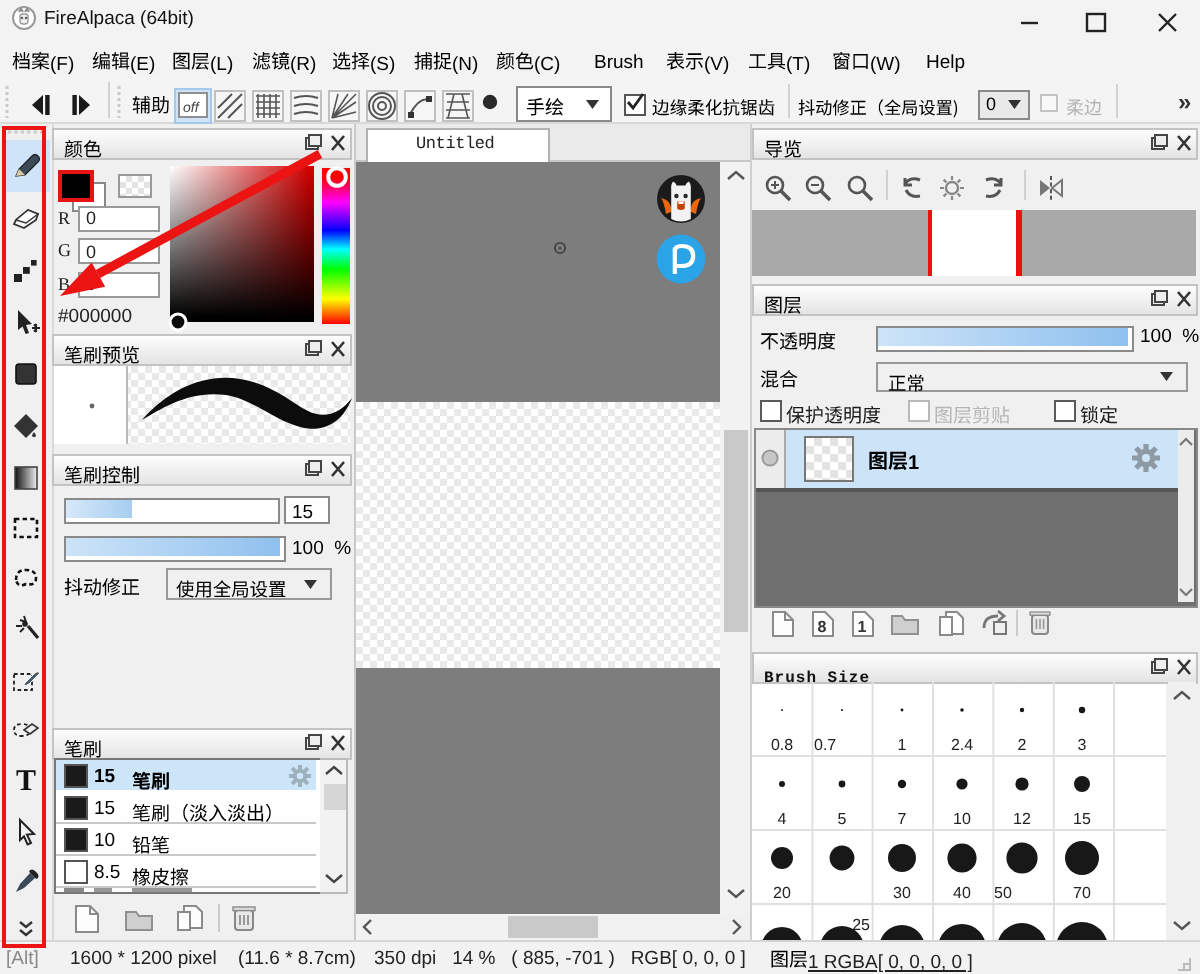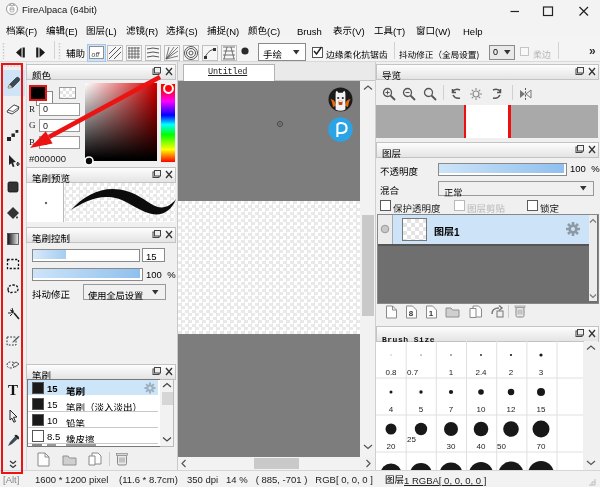--- a/index.html
+++ b/index.html
@@ -546,21 +546,21 @@
   </svg>
 <div style="position:absolute;left:109px;top:452px;width:1px;height:14px;background:#ccc;"></div>
 <svg style="position:absolute;left:115px;top:451px;" width="14" height="16">
     <rect x="2.5" y="4" width="9" height="10" rx="1.5" fill="#e8e8e8" stroke="#888"></rect>
     <rect x="1.5" y="2.5" width="11" height="1.8" fill="#ddd" stroke="#888" stroke-width="0.7"></rect>
     <path d="M5 6.5 v5 M7 6.5 v5 M9 6.5 v5" stroke="#999"></path>
   </svg>
 <div style="position:absolute;left:176.5px;top:62px;width:1px;height:408px;background:#c9c9c9;"></div>
 <div style="position:absolute;left:178px;top:62px;width:197px;height:18px;background:#eaeaea;border-bottom:1px solid #c6c6c6;"></div>
 <div style="position:absolute;left:183px;top:63.5px;width:90px;height:16.5px;background:#fff;border:1px solid #b3b3b3;border-bottom:none;"></div>
-<div style="position:absolute;left:208px;top:67px;font-size:8.5px;font-family:'Liberation Mono',monospace;color:#222;letter-spacing:-0.2px;text-decoration:underline;">Untitled</div>
+<div style="position:absolute;left:208px;top:67px;font-size:8.5px;font-family:'Liberation Mono',monospace;color:#222;letter-spacing:-0.2px;">Untitled</div>
 <div style="position:absolute;left:178px;top:80.5px;width:182px;height:376px;background:#7d7d7d;"></div>
 <div style="position:absolute;left:178px;top:201px;width:182px;height:133px;">
     <div class="checker" style="width:182px;height:133px"></div>
   </div>
 <svg style="position:absolute;left:276px;top:120px;" width="8" height="8">
     <circle cx="4" cy="4" r="2.6" fill="none" stroke="#444" stroke-width="0.9"></circle>
     <circle cx="4" cy="4" r="0.8" fill="#444"></circle>
   </svg>
 <svg style="position:absolute;left:328px;top:87px;" width="25" height="25">
     <circle cx="12.5" cy="12.5" r="12" fill="#1b1b1b"></circle>
@@ -796,21 +796,21 @@
 <div style="position:absolute;left:467px;top:368px;width:28px;text-align:center;font-size:8px;color:#222">2.4</div>
 <div style="position:absolute;left:497px;top:368px;width:28px;text-align:center;font-size:8px;color:#222">2</div>
 <div style="position:absolute;left:527px;top:368px;width:28px;text-align:center;font-size:8px;color:#222">3</div>
 <div style="position:absolute;left:377px;top:405px;width:28px;text-align:center;font-size:8px;color:#222">4</div>
 <div style="position:absolute;left:407px;top:405px;width:28px;text-align:center;font-size:8px;color:#222">5</div>
 <div style="position:absolute;left:437px;top:405px;width:28px;text-align:center;font-size:8px;color:#222">7</div>
 <div style="position:absolute;left:467px;top:405px;width:28px;text-align:center;font-size:8px;color:#222">10</div>
 <div style="position:absolute;left:497px;top:405px;width:28px;text-align:center;font-size:8px;color:#222">12</div>
 <div style="position:absolute;left:527px;top:405px;width:28px;text-align:center;font-size:8px;color:#222">15</div>
 <div style="position:absolute;left:377px;top:442px;width:28px;text-align:center;font-size:8px;color:#222">20</div>
-<div style="position:absolute;left:407px;top:435px;width:28px;text-align:left;font-size:8px;color:#222">25</div>
+<div style="position:absolute;left:407px;top:458px;width:28px;text-align:right;font-size:8px;color:#222">25</div>
 <div style="position:absolute;left:437px;top:442px;width:28px;text-align:center;font-size:8px;color:#222">30</div>
 <div style="position:absolute;left:467px;top:442px;width:28px;text-align:center;font-size:8px;color:#222">40</div>
 <div style="position:absolute;left:497px;top:442px;width:28px;text-align:left;font-size:8px;color:#222">50</div>
 <div style="position:absolute;left:527px;top:442px;width:28px;text-align:center;font-size:8px;color:#222">70</div>
 <svg style="position:absolute;left:376px;top:341px;clip-path:inset(0)" width="207" height="129">
     <circle cx="15" cy="14" r="0.45" fill="#181818"></circle>
     <circle cx="45" cy="14" r="0.55" fill="#181818"></circle>
     <circle cx="75" cy="14" r="0.7" fill="#181818"></circle>
     <circle cx="105" cy="14" r="0.9" fill="#181818"></circle>
     <circle cx="135" cy="14" r="1.1" fill="#181818"></circle>

